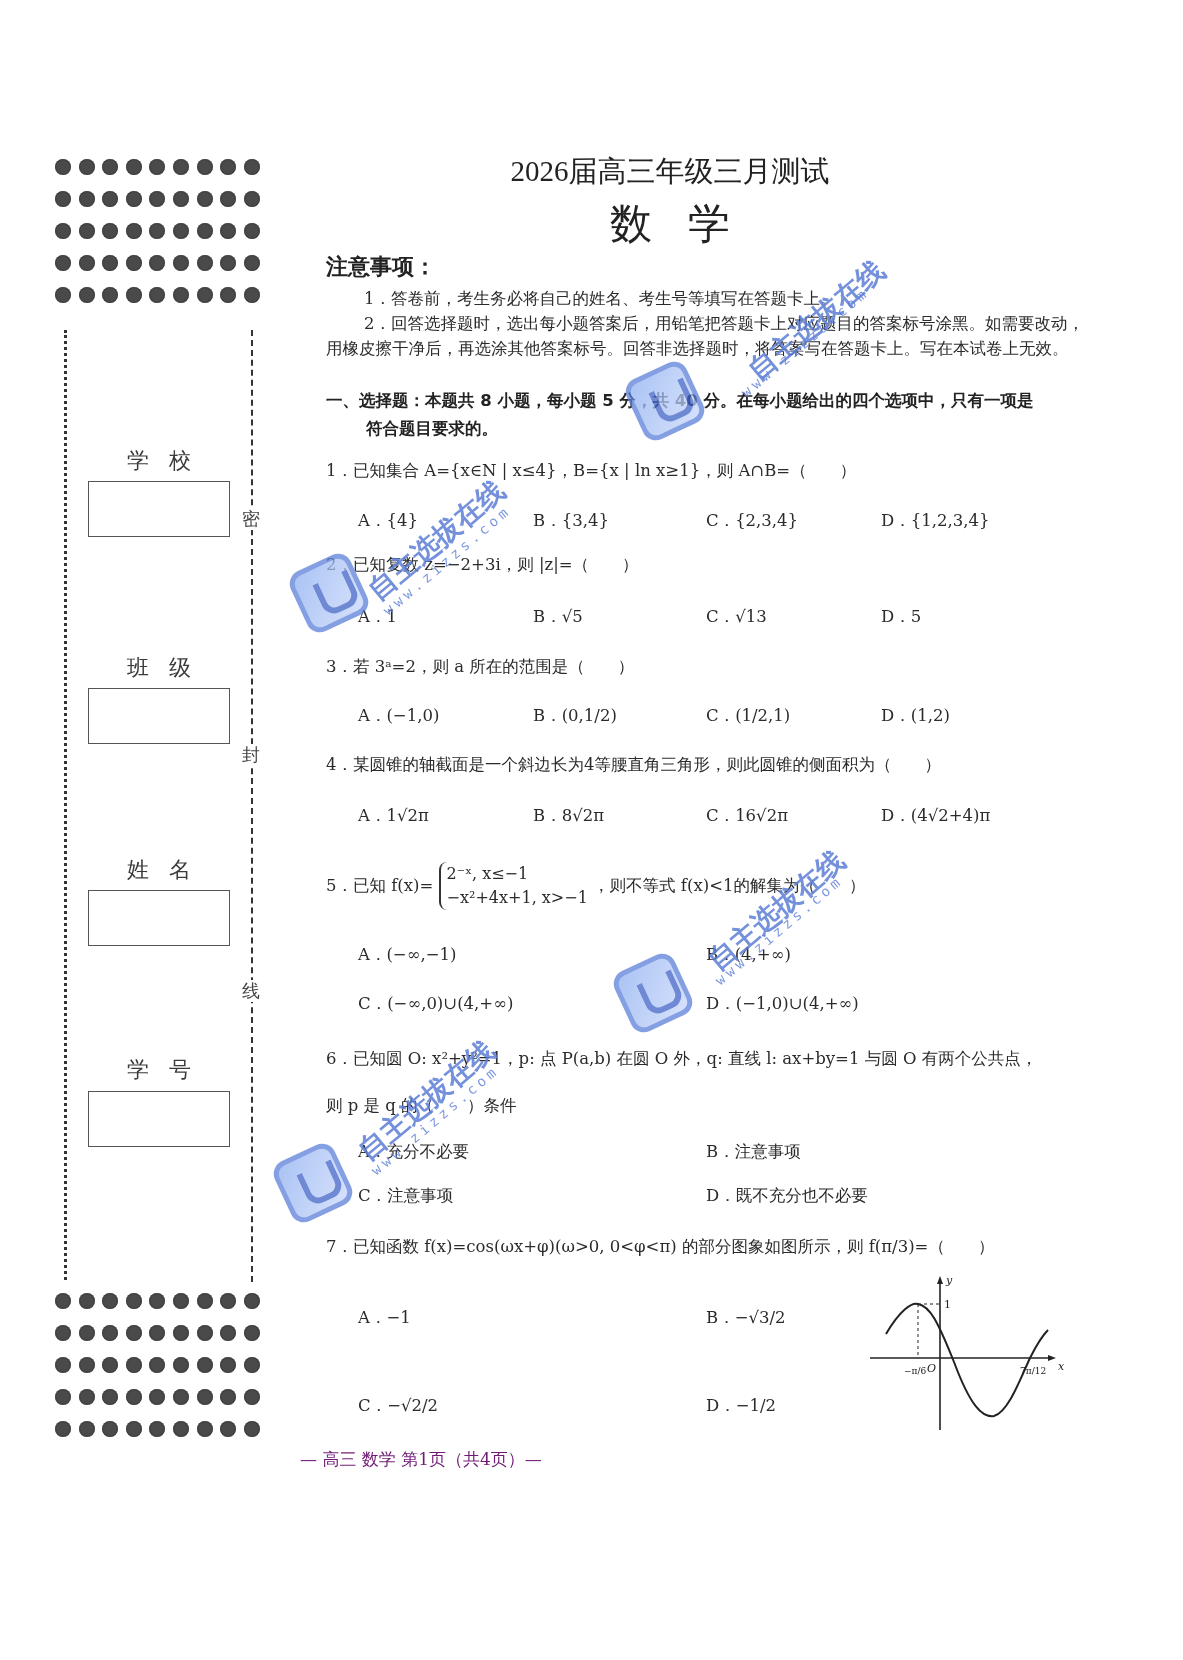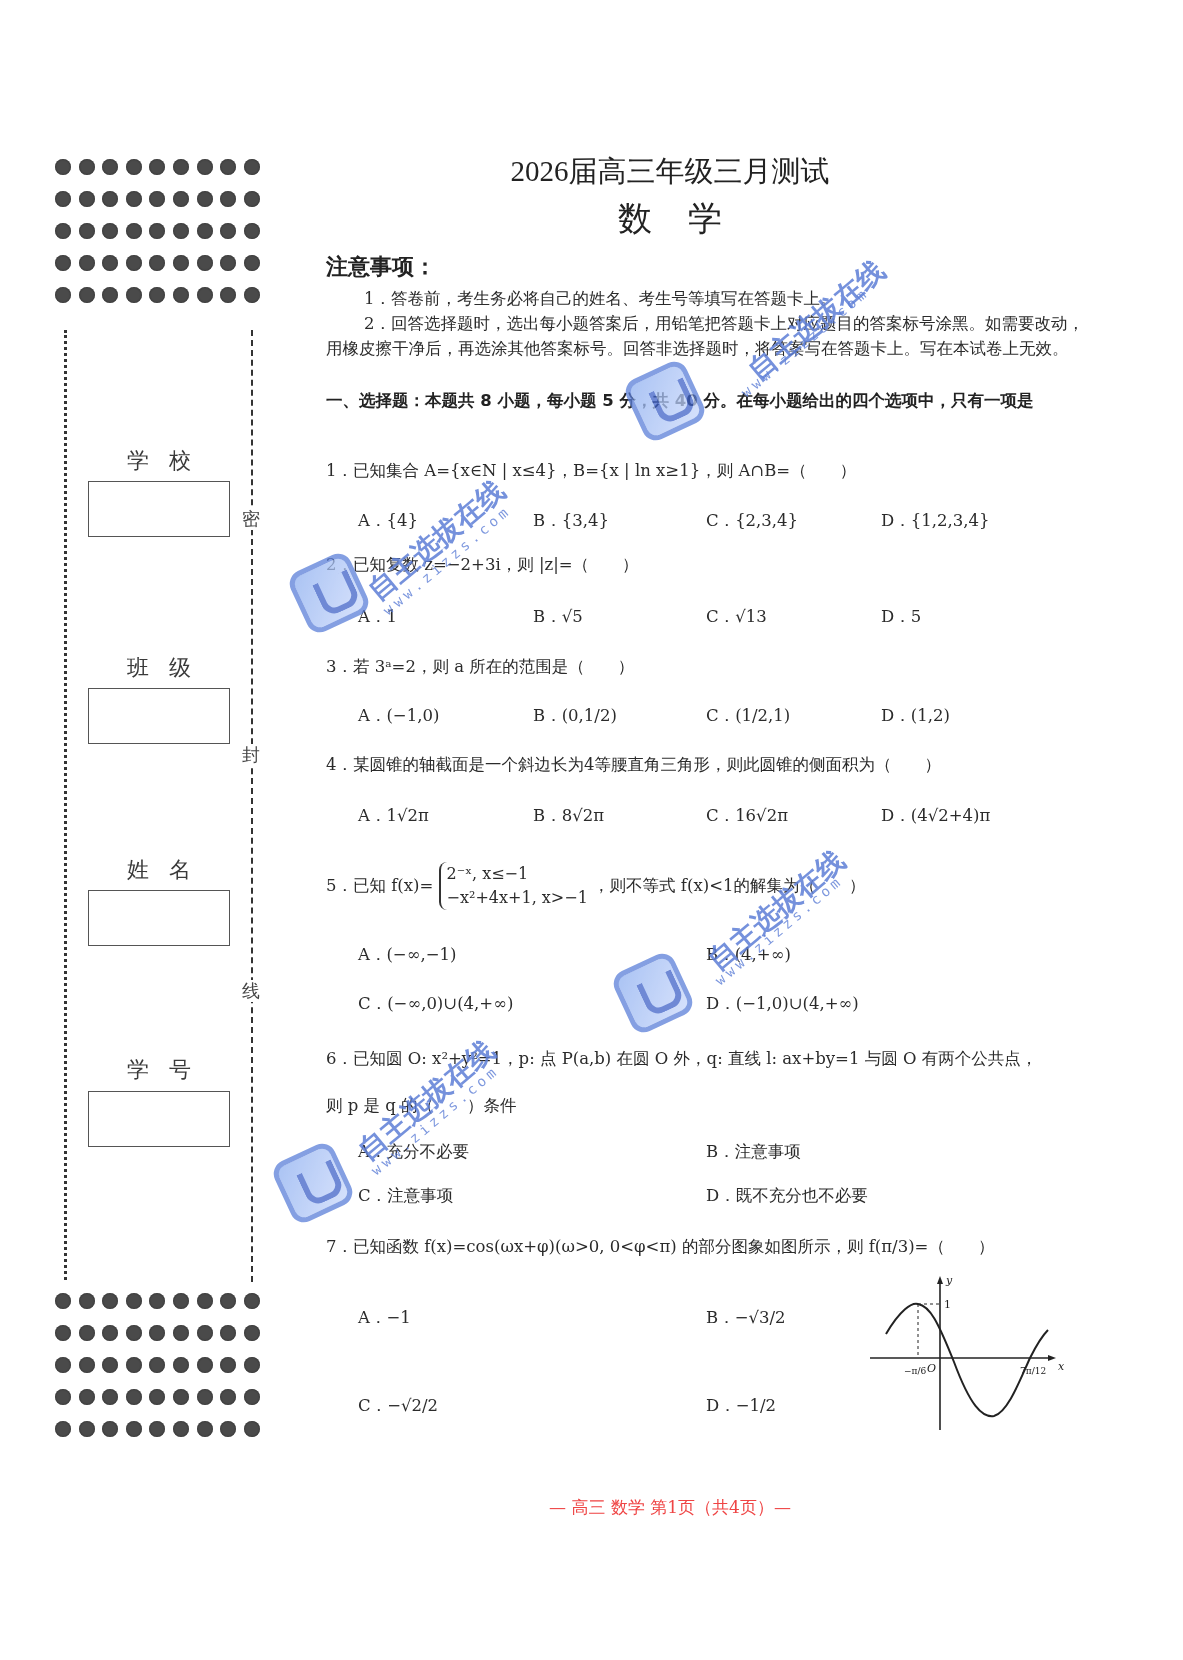--- a/index.html
+++ b/index.html
@@ -16,34 +16,34 @@
   .dash-left { left:64px; top:330px; height:950px; }
   .dash-right { left:251px; top:330px; height:952px; border-left-style:dashed; border-left-width:2px; }
 
   .seal-char { position:absolute; left:242px; font-size:18px; color:#444; background:#fff; line-height:22px; }
 
   .field-label { position:absolute; left:88px; width:142px; text-align:center; font-size:22px; letter-spacing:20px; color:#3a3a3a; padding-left:20px; }
   .field-box { position:absolute; left:88px; width:142px; height:56px; border:1.5px solid #555; background:#fff; }
 
   
   .title { position:absolute; top:152px; left:300px; width:740px; text-align:center; font-family:Liberation Serif, serif; font-size:29px; color:#222; }
-  .subject { position:absolute; top:196px; left:300px; width:740px; text-align:center; font-family:"DejaVu Sans","Liberation Sans",sans-serif; font-size:34px; letter-spacing:36px; padding-left:36px; color:#222; }
+  .subject { position:absolute; top:196px; left:300px; width:740px; text-align:center; font-family:"DejaVu Sans","Liberation Sans",sans-serif; font-size:42px; letter-spacing:36px; padding-left:36px; color:#222; }
   .notice-head { position:absolute; top:252px; left:326px; font-family:"DejaVu Sans","Liberation Sans",sans-serif; font-size:22px; font-weight:bold; color:#222; }
 
   .para { position:absolute; left:326px; width:770px; font-size:16.5px; line-height:25px; color:#2b2b2b; }
   .para.indent { text-indent:38px; }
   .section { position:absolute; left:326px; width:820px; font-family:"DejaVu Sans","Liberation Sans",sans-serif; font-weight:bold; font-size:16.5px; line-height:28px; color:#222; }
   .section .cont { display:block; padding-left:40px; }
 
   .q { position:absolute; left:326px; font-size:16.5px; line-height:26px; color:#2b2b2b; white-space:nowrap; }
   .opt { position:absolute; font-size:16.5px; line-height:26px; color:#2b2b2b; white-space:nowrap; }
   .piece { display:inline-block; vertical-align:middle; border-left:2px solid #333; border-radius:8px 0 0 8px; padding-left:6px; line-height:24px; font-size:16px; }
 
   .graph { position:absolute; left:870px; top:1270px; width:195px; height:160px; }
-  .footer { position:absolute; top:1448px; left:300px; width:740px; text-align:center; font-size:17px; color:#ef4444;margin-top:48px; }
+  .footer { position:absolute; top:1448px; left:300px; width:740px; font-size:17px; color:#701a75; }
 
   
   .wm { position:absolute; pointer-events:none; }
   .wm-logo { width:66px; height:66px; border-radius:14px; border:5px solid #5b7fd9; background:linear-gradient(135deg,#8fb0f0,#c9d8fb); opacity:0.75; transform:rotate(-25deg); }
   .wm-logo::after { content:""; position:absolute; left:16px; top:14px; width:26px; height:30px; border:6px solid #3f62c8; border-top:none; border-radius:0 0 14px 14px; }
   .wm-text { font-family:"DejaVu Sans","Liberation Sans",sans-serif; color:#5d7ed6; font-weight:bold; font-size:28px; opacity:0.85; transform:rotate(-40deg); transform-origin:left top; white-space:nowrap; }
   .wm-url { font-family:"DejaVu Sans Mono","Liberation Mono",monospace; color:#5d7ed6; font-size:14px; letter-spacing:4px; opacity:0.8; transform:rotate(-40deg); transform-origin:left top; white-space:nowrap; }
 </style>
 </head>
 <body>
@@ -159,20 +159,21 @@
 <div class="field-box" style="top:1091px"></div>
 
 <div class="title">2026届高三年级三月测试</div>
 <div class="subject">数学</div>
 <div class="notice-head">注意事项：</div>
 <div class="para indent" style="top:286px">1．答卷前，考生务必将自己的姓名、考生号等填写在答题卡上。</div>
 <div class="para indent" style="top:311px">2．回答选择题时，选出每小题答案后，用铅笔把答题卡上对应题目的答案标号涂黑。如需要改动，用橡皮擦干净后，再选涂其他答案标号。回答非选择题时，将答案写在答题卡上。写在本试卷上无效。</div>
 
 <div class="section" style="top:387px">
   <span>一、选择题：本题共 8 小题，每小题 5 分，共 40 分。在每小题给出的四个选项中，只有一项是</span>
+  <span class="cont">符合题目要求的。</span>
 </div>
 
 <div class="q" style="top:458px">
   <span>1．</span><span>已知集合 A={x∈N | x≤4}，B={x | ln x≥1}，则 A∩B=（　　）</span>
 </div>
 <div class="opt" style="top:508px;left:358px">A．<span>{4}</span></div>
 <div class="opt" style="top:508px;left:533px">B．<span>{3,4}</span></div>
 <div class="opt" style="top:508px;left:706px">C．<span>{2,3,4}</span></div>
 <div class="opt" style="top:508px;left:881px">D．<span>{1,2,3,4}</span></div>
 

